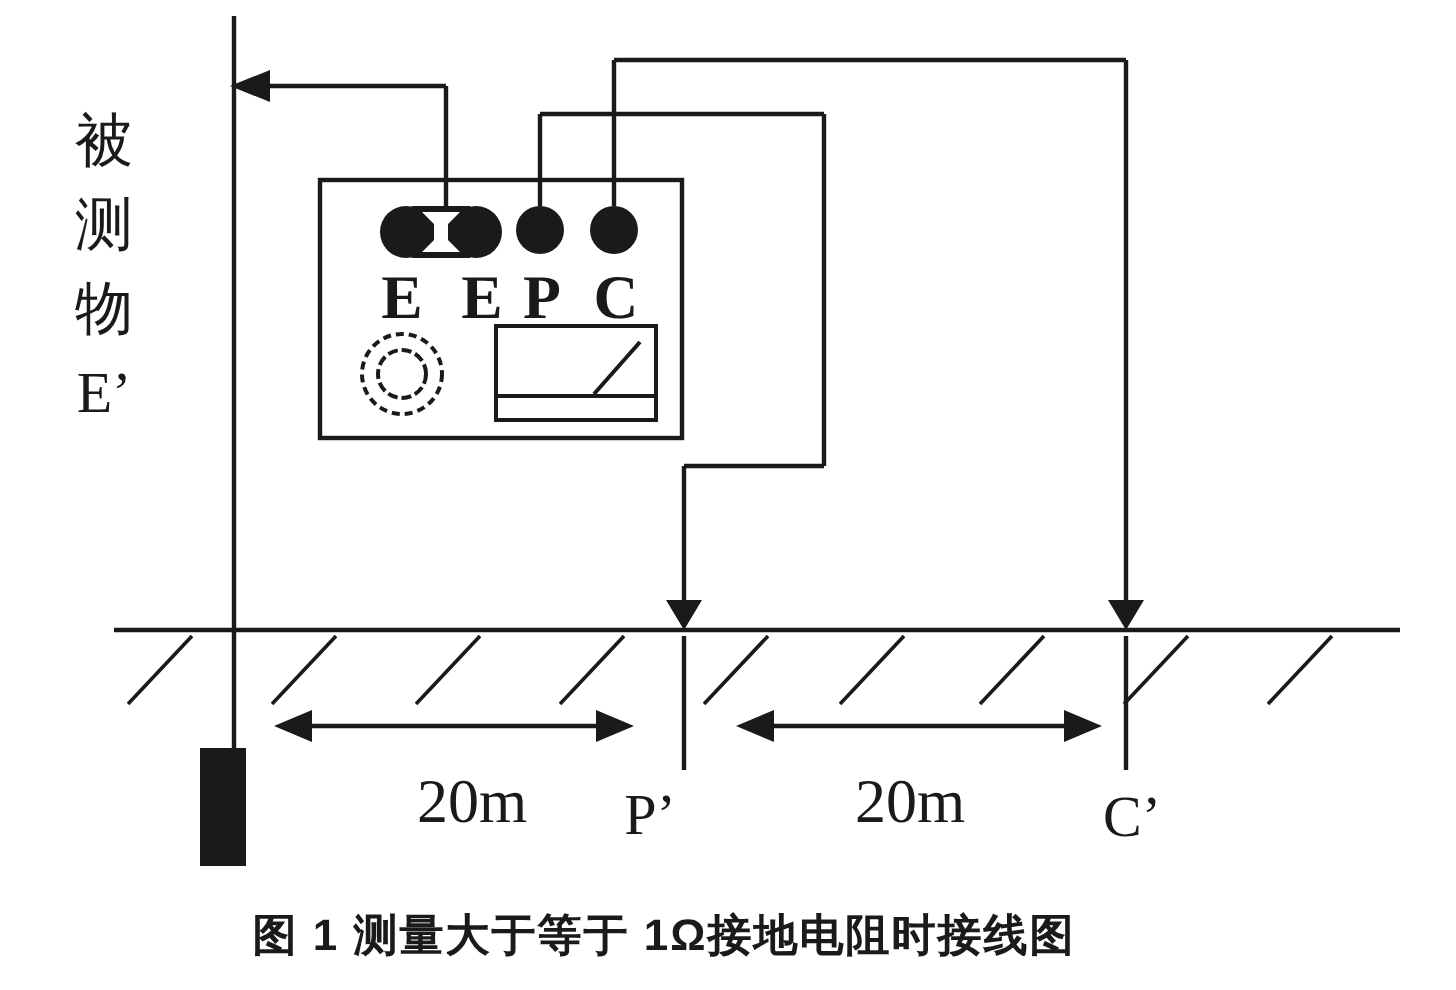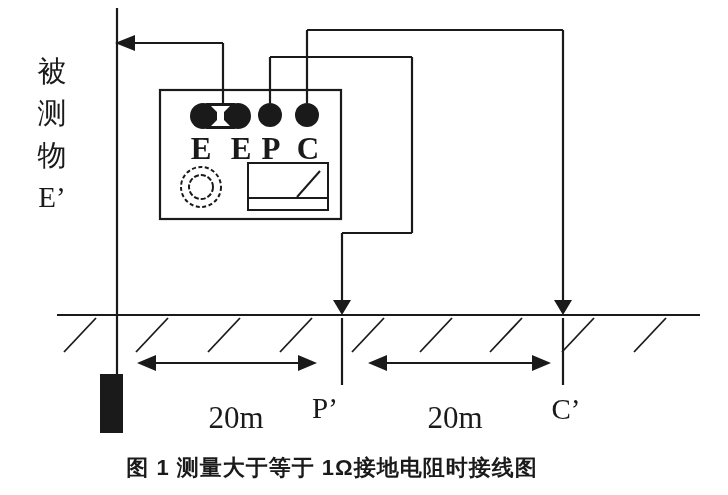--- a/index.html
+++ b/index.html
@@ -38,21 +38,21 @@
   }
   .vlabel span { display: block; }
   .term-label {
     top: 131px;
     font-size: 31px;
     font-weight: bold;
     transform: translateX(-50%);
     font-family: "Liberation Serif", serif;
   }
   .dim-label {
-    top: 400px;
+    top: 383px;
     font-size: 31px;
     transform: translateX(-50%);
     font-family: "Liberation Serif", serif;
   }
   .probe-label {
     font-size: 29px;
     transform: translateX(-50%);
     font-family: "Liberation Serif", serif;
   }
   .caption {

